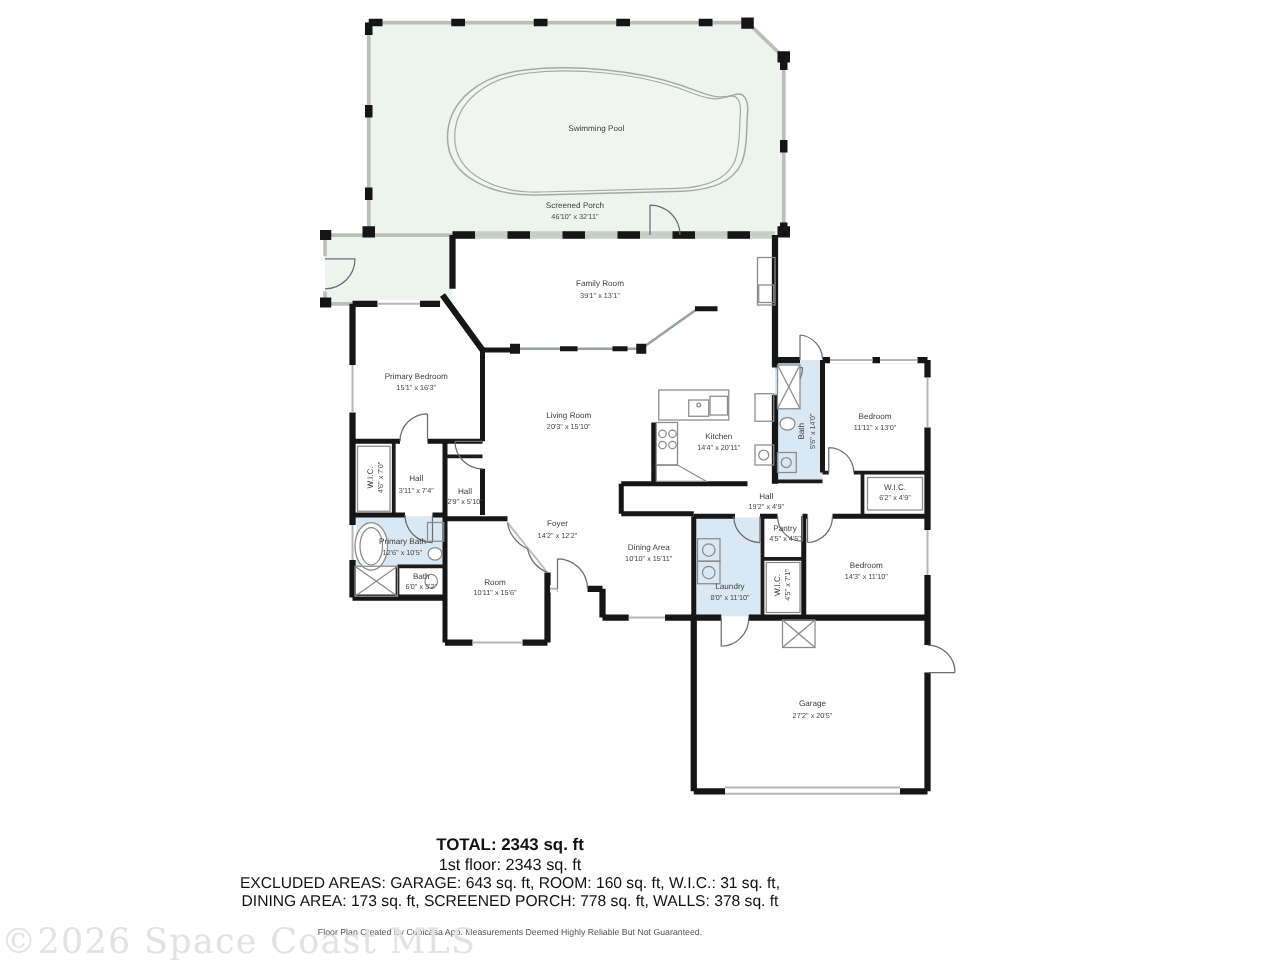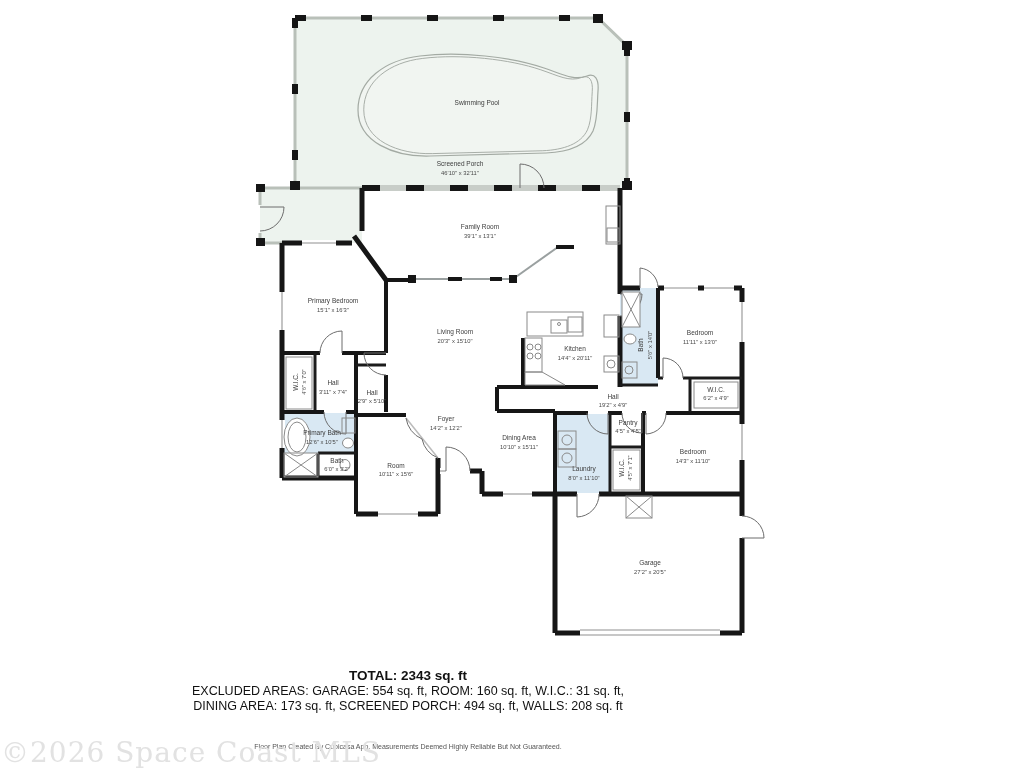--- a/index.html
+++ b/index.html
@@ -292,21 +292,22 @@
     <text class="lbl" x="693" y="454">Bedroom</text>
     <text class="dim" x="693" y="463">14'3" x 11'10"</text>
 
     <text class="lbl" x="650" y="565">Garage</text>
     <text class="dim" x="650" y="574">27'2" x 20'5"</text>
   </g>
 </svg>
 
   <div class="summary">
     <div class="s-total">TOTAL: 2343 sq. ft</div>
-    <div class="s-ex">EXCLUDED AREAS: GARAGE: 554 sq. ft, ROOM: 160 sq. ft, W.I.C.: 31 sq. ft,</div>
-    <div class="s-ex">DINING AREA: 173 sq. ft, SCREENED PORCH: 494 sq. ft, WALLS: 208 sq. ft</div>
+    <div class="s-floor">1st floor: 2343 sq. ft</div>
+    <div class="s-ex">EXCLUDED AREAS: GARAGE: 643 sq. ft, ROOM: 160 sq. ft, W.I.C.: 31 sq. ft,</div>
+    <div class="s-ex">DINING AREA: 173 sq. ft, SCREENED PORCH: 778 sq. ft, WALLS: 378 sq. ft</div>
   </div>
 
   <div class="fineprint">Floor Plan Created By Cubicasa App. Measurements Deemed Highly Reliable But Not Guaranteed.</div>
 
   <div class="watermark">©2026 Space Coast MLS</div>
 
 </div>
 
 </body></html>

